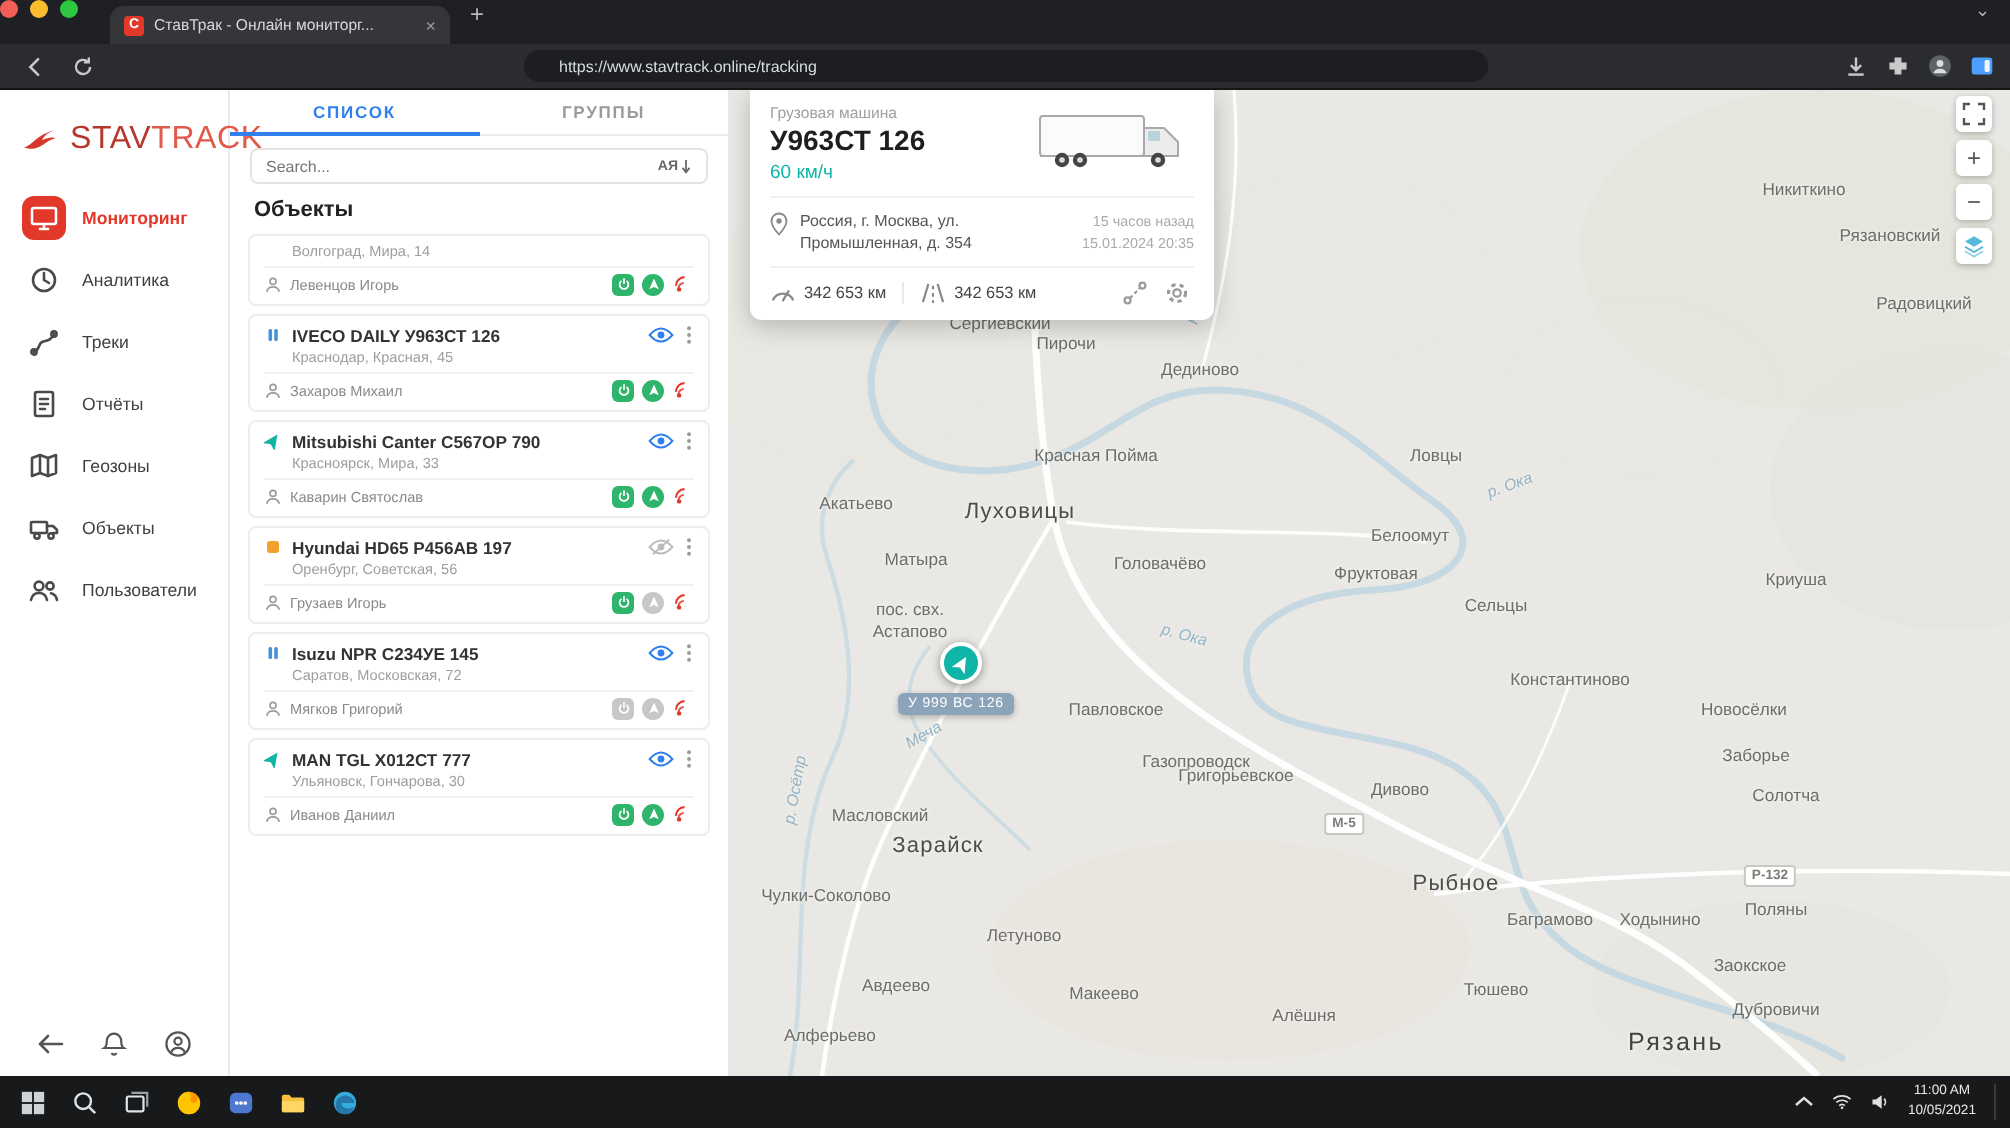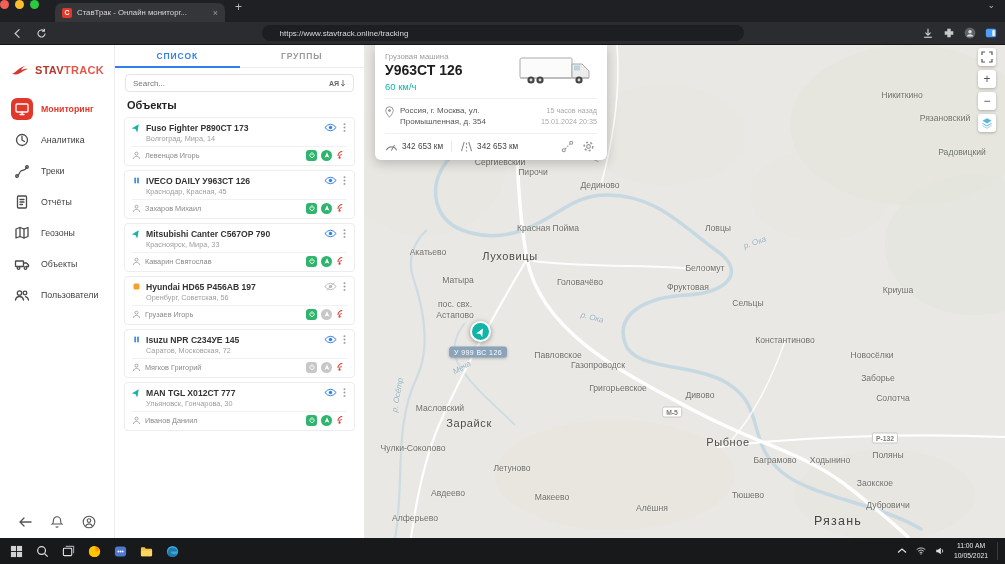--- a/index.html
+++ b/index.html
@@ -29,21 +29,21 @@
 .tool-right span{display:flex;cursor:pointer}
 .tool-right svg{width:12px;height:12px}
 
 
 .app{position:absolute;top:45px;left:0;right:0;bottom:26px;display:flex;background:#fff;overflow:hidden}
 
 
 .sidebar{width:115px;min-width:115px;background:#fff;border-right:1px solid #ececec;position:relative}
 .logo{display:flex;align-items:center;gap:5px;padding:15px 6px 13px 10px;cursor:pointer}
 .logo-ic svg{width:20px;height:20px;display:block}
-.logo-tx{font-size:11px;font-weight:700;letter-spacing:.3px;white-space:nowrap}
+.logo-tx{font-size:16px;font-weight:400;letter-spacing:.3px;white-space:nowrap}
 .logo-stav{color:#b5382c}.logo-track{color:#e2584a}
 .nav-item{display:flex;align-items:center;gap:8px;height:31px;padding:0 4px 0 11px;cursor:pointer}
 .nav-ic{width:22px;height:22px;display:flex;align-items:center;justify-content:center;color:#4a4a4a;flex:none}
 .nav-ic svg{width:16px;height:16px;stroke:currentColor;fill:none;stroke-width:1.3;stroke-linecap:round;stroke-linejoin:round}
 .nav-lb{font-size:8.8px;color:#3f3f3f;white-space:nowrap}
 .nav-item.active .nav-ic{background:#e2382a;border-radius:6px;color:#fff}
 .nav-item.active .nav-lb{color:#e2382a;font-weight:bold}
 .side-bottom{position:absolute;bottom:9px;left:0;right:0;display:flex;justify-content:space-evenly;align-items:center}
 .side-bottom span{display:flex;cursor:pointer}
 .side-bottom svg{width:14px;height:14px}
@@ -325,41 +325,20 @@
         <span class="sort">
             <span>АЯ</span>
             <svg viewBox="0 0 6 8">
               <path d="M3 0v6M1 4.5L3 7l2-2.5" fill="none" stroke="#666" stroke-width="1"></path>
             </svg>
           </span>
       </div>
       <div class="pheading">Объекты</div>
       <div class="vlist">
           <div class="vcard">
-            <div class="vrow1">
-      <span class="vstatus">
-                <svg viewBox="0 0 12 12">
-                  <path d="M6 .8L10.8 11 6 8.6 1.2 11z" fill="#12b5a5" transform="rotate(35 6 6)"></path>
-                </svg>
-              </span>
-      <span class="vname">Fuso Fighter Р890СТ 173</span>
-      <span class="veye">
-                <svg viewBox="0 0 16 11">
-                  <path d="M1 5.5Q8-2.5 15 5.5 8 13.5 1 5.5Z" fill="none" stroke="#2f80ed" stroke-width="1.2"></path>
-                  <circle cx="8" cy="5.5" r="2.1" fill="#2f80ed"></circle>
-                </svg>
-              </span>
-      <span class="vkebab">
-                <svg viewBox="0 0 4 14">
-                  <circle cx="2" cy="2.5" r="1.3" fill="#9a9a9a"></circle>
-                  <circle cx="2" cy="7" r="1.3" fill="#9a9a9a"></circle>
-                  <circle cx="2" cy="11.5" r="1.3" fill="#9a9a9a"></circle>
-                </svg>
-              </span>
-    </div>
     <div class="vaddr">Волгоград, Мира, 14</div>
     <div class="vrow2">
       <span class="vperson">
                 <svg viewBox="0 0 12 12">
                   <circle cx="6" cy="3.6" r="2" fill="none" stroke="#9a9a9a" stroke-width="1.1"></circle>
                   <path d="M1.8 10.5c.5-2.3 2-3.3 4.2-3.3s3.7 1 4.2 3.3" fill="none" stroke="#9a9a9a" stroke-width="1.1"></path>
                 </svg>
               </span>
       <span class="vdriver">Левенцов Игорь</span>
       <span class="chip ign on">
@@ -678,21 +657,21 @@
           <span class="lbl" style="left: 215px; top: 237px;">Головачёво</span>
           <span class="lbl" style="left: 340px; top: 223px;">Белоомут</span>
           <span class="lbl" style="left: 323px; top: 242px;">Фруктовая</span>
           <span class="lbl" style="left: 383px; top: 258px;">Сельцы</span>
           <span class="lbl" style="left: 533px; top: 245px;">Криуша</span>
           <span class="lbl" style="left: 90px; top: 265px;">пос. свх.
 Астапово</span>
           <span class="lbl" style="left: 420px; top: 295px;">Константиново</span>
           <span class="lbl" style="left: 507px; top: 310px;">Новосёлки</span>
           <span class="lbl" style="left: 193px; top: 310px;">Павловское</span>
-          <span class="lbl" style="left: 233px; top: 320px;">Газопроводск</span>
+          <span class="lbl" style="left: 233px; top: 336px;">Газопроводск</span>
           <span class="lbl" style="left: 253px; top: 343px;">Григорьевское</span>
           <span class="lbl" style="left: 335px; top: 350px;">Дивово</span>
           <span class="lbl" style="left: 513px; top: 333px;">Заборье</span>
           <span class="lbl" style="left: 528px; top: 353px; text-align: center;">Солотча</span>
           <span class="lbl" style="left: 75px; top: 363px;">Масловский</span>
           <span class="lbl town" style="left: 70px; top: 379px; margin-left: 34px;">Зарайск</span>
           <span class="lbl" style="left: 48px; top: 403px;">Чулки-Соколово</span>
           <span class="lbl town" style="left: 363px; top: 398px;">Рыбное</span>
           <span class="lbl" style="left: 410px; top: 415px;">Баграмово</span>
           <span class="lbl" style="left: 465px; top: 415px;">Ходынино</span>

